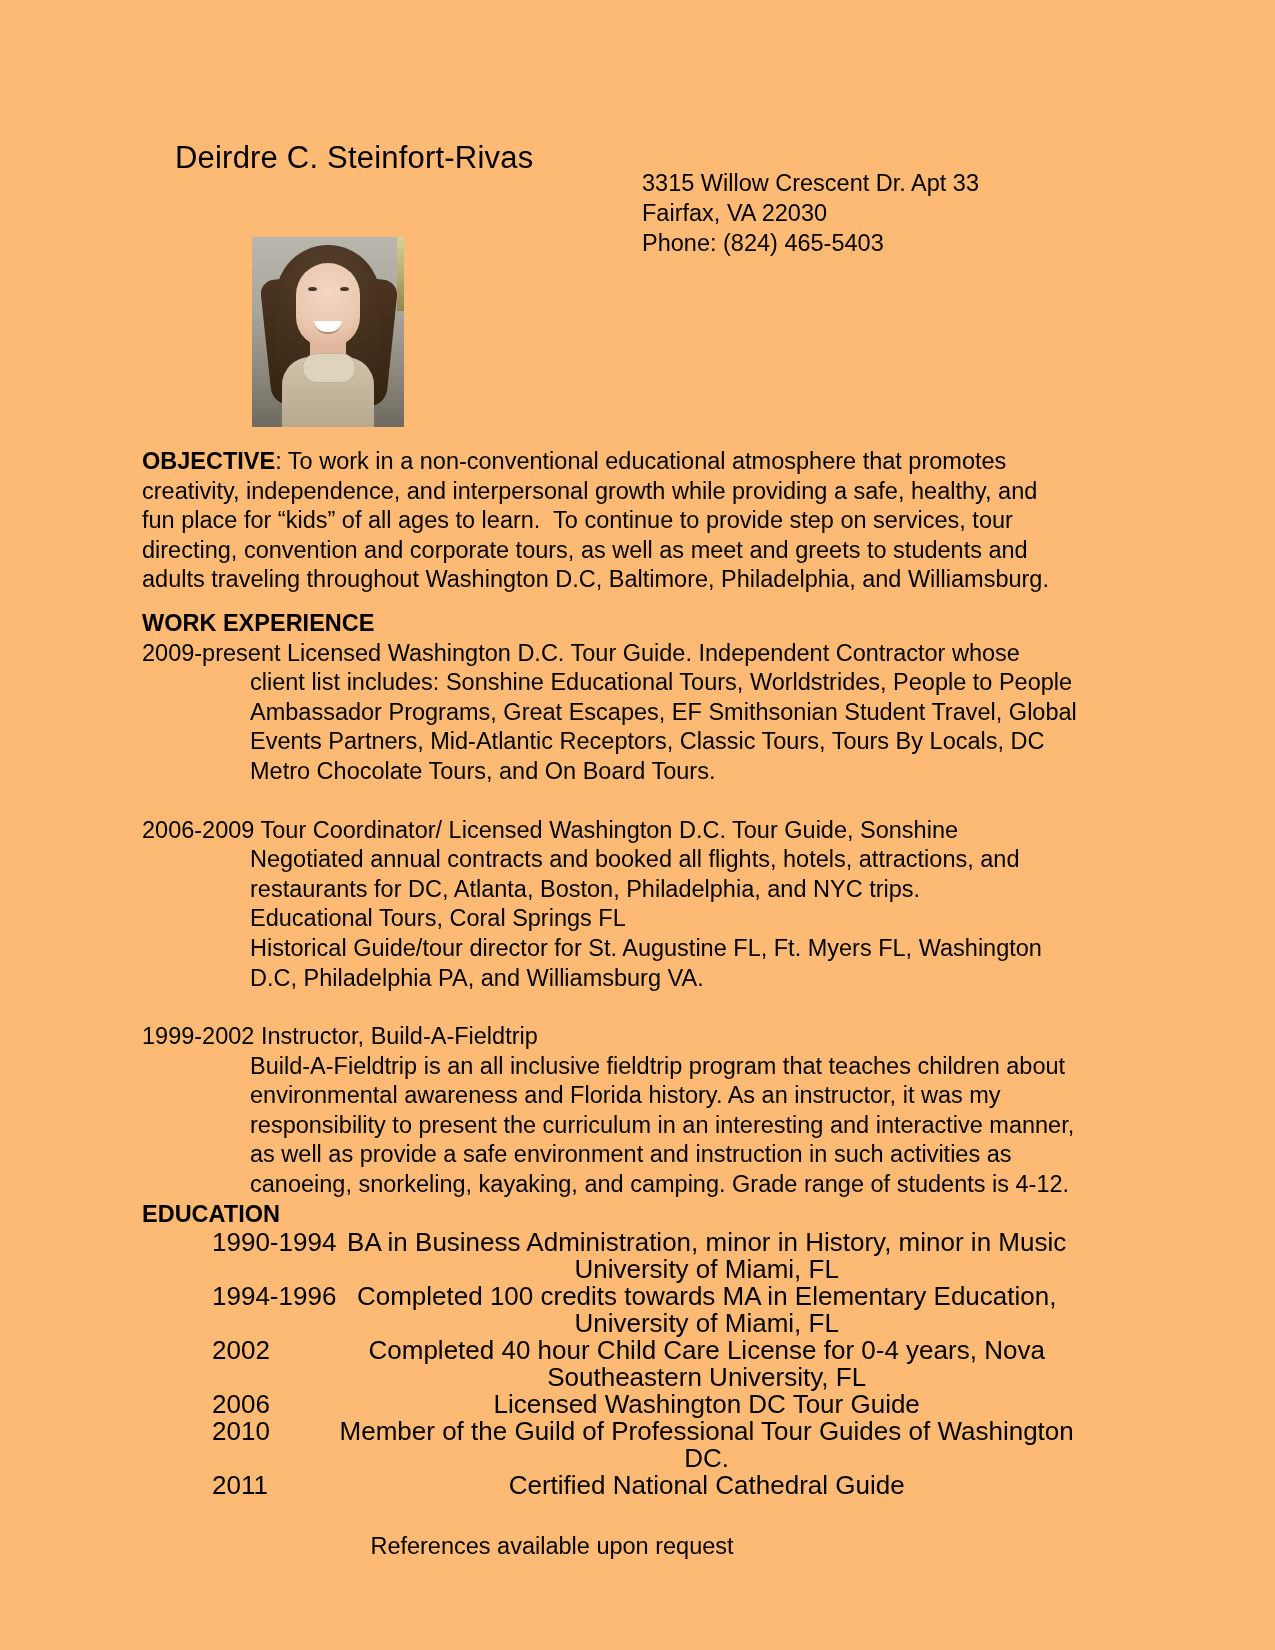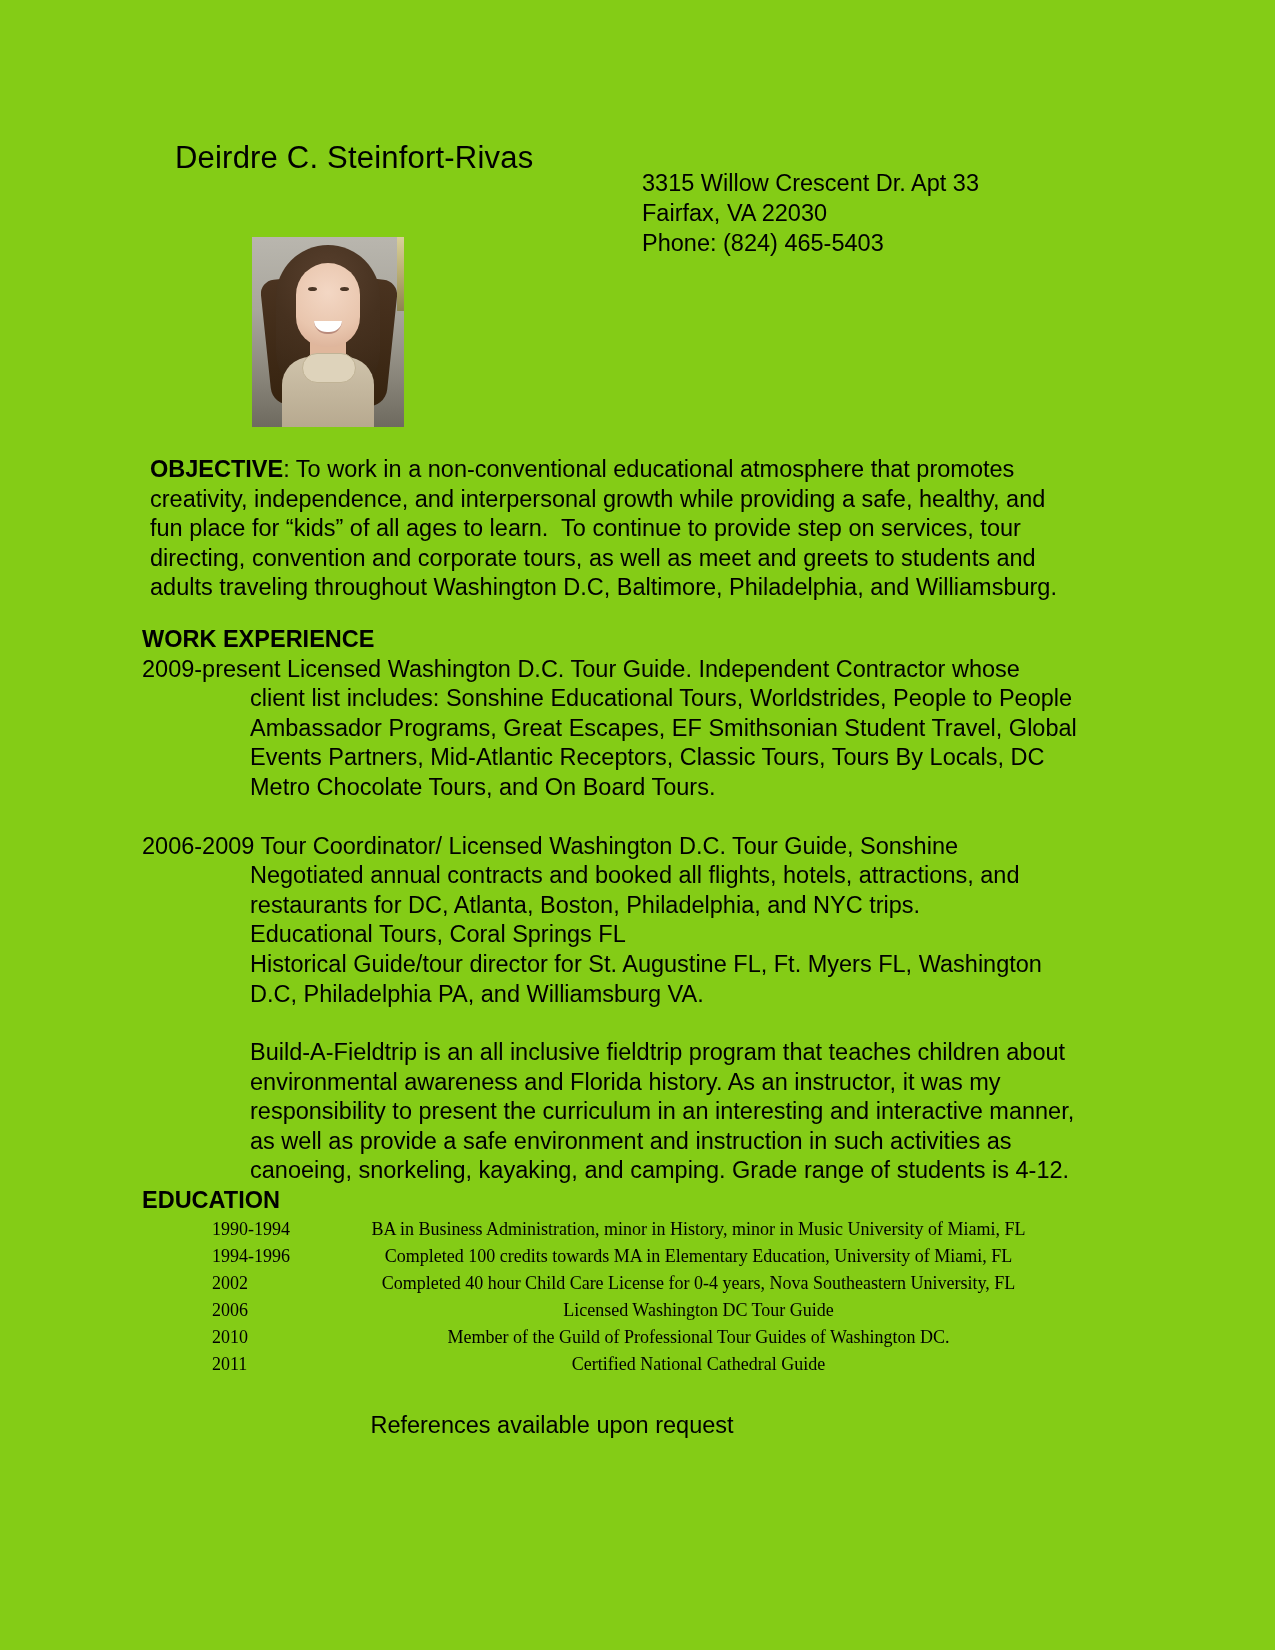--- a/index.html
+++ b/index.html
@@ -4,21 +4,21 @@
 <style>
   html, body {
     margin: 0;
     padding: 0;
     background: #ffffff;
   }
   .page {
     position: relative;
     width: 1275px;
     height: 1650px;
-    background: #84cc16;
+    background: #fdba74;
     font-family: "Liberation Sans", sans-serif;
     color: #000000;
     overflow: hidden;
   }
 
   
   .header {
     position: absolute;
     left: 175px;
     top: 140px;
@@ -162,21 +162,21 @@
   
   .body-text {
     position: absolute;
     left: 142px;
     top: 447px;
     width: 940px;
     font-size: 23.5px;
     line-height: 29.6px;
   }
   .para {
-    margin: 8px;
+    margin: 0;
     white-space: pre-wrap;
   }
   .section-title {
     font-weight: bold;
     margin: 0;
   }
   .bold-lead {
     font-weight: bold;
   }
 
@@ -195,23 +195,22 @@
   }
   .we-cont {
     margin: 0;
     padding-left: 36px;
   }
 
   
   .edu-table {
     border-collapse: collapse;
     width: 935px;
-    font-size: 18px;
+    font-size: 26px;
     line-height: 27px;
-    font-family: Liberation Serif, serif;
   }
   .edu-table td {
     vertical-align: top;
     padding: 0;
   }
   .edu-year {
     width: 108px;
     padding-left: 70px !important;
     white-space: nowrap;
   }
@@ -275,20 +274,21 @@
     <div class="we-entry">
       <p class="we-first-line"><span>2006-2009</span><span>   Tour Coordinator/ Licensed Washington D.C. Tour Guide, Sonshine</span></p>
       <p class="we-cont">Negotiated annual contracts and booked all flights, hotels, attractions, and restaurants for DC, Atlanta, Boston, Philadelphia, and NYC trips.</p>
       <p class="we-cont">Educational Tours, Coral Springs FL</p>
       <p class="we-cont"> Historical Guide/tour director for St. Augustine FL, Ft. Myers FL, Washington D.C, Philadelphia PA, and Williamsburg VA.</p>
     </div>
 
     <div class="block-gap-md"></div>
 
     <div class="we-entry">
+      <p class="we-first-line"><span>1999-2002</span><span>   Instructor, Build-A-Fieldtrip</span></p>
       <p class="we-cont">Build-A-Fieldtrip is an all inclusive fieldtrip program that teaches children about environmental awareness and Florida history. As an instructor, it was my responsibility to present the curriculum in an interesting and interactive manner, as well as provide a safe environment and instruction in such activities as canoeing, snorkeling, kayaking, and camping. Grade range of students is 4-12.</p>
     </div>
 
     <p class="section-title">EDUCATION</p>
 
     <table class="edu-table">
       <tbody>
         <tr>
           <td class="edu-year">1990-1994</td>
           <td class="edu-desc">BA in Business Administration, minor in History, minor in Music  University of Miami, FL</td>

